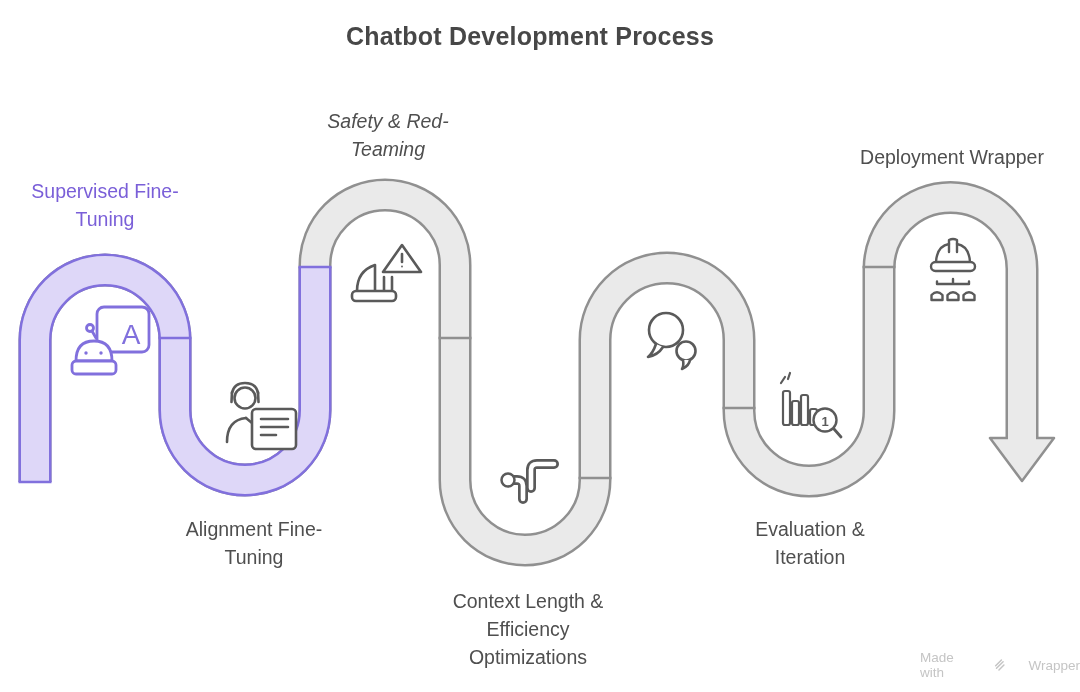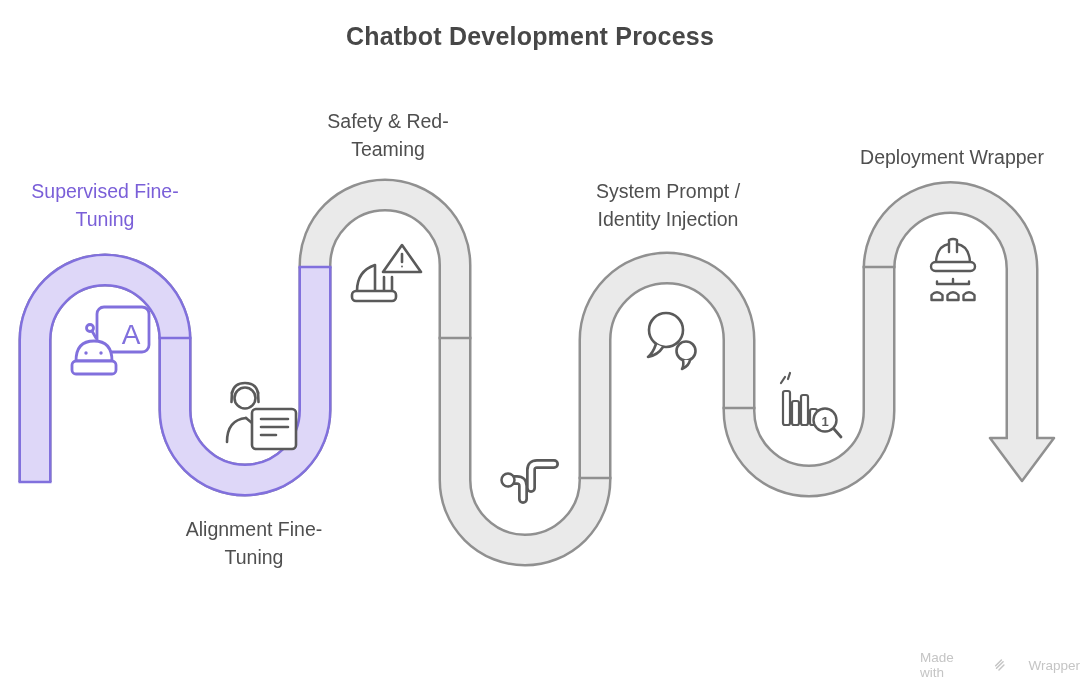--- a/index.html
+++ b/index.html
@@ -114,24 +114,27 @@
       <path d="M 931.5 300 L 931.5 295 Q 937 289.5 942.5 295 L 942.5 300 Z"></path>
       <path d="M 947.5 300 L 947.5 295 Q 953 289.5 958.5 295 L 958.5 300 Z"></path>
       <path d="M 963.5 300 L 963.5 295 Q 969 289.5 974.5 295 L 974.5 300 Z"></path>
     </g>
   </svg>
 
   <div class="stage-label highlight" style="left:105px;top:177px;">Supervised Fine-
 Tuning</div>
   <div class="stage-label" style="left:254px;top:515px;">Alignment Fine-
 Tuning</div>
-  <div class="stage-label" style="left:388px;top:107px;">Safety &amp; Red-
+  <div class="stage-label" style="left:388px;top:107px;font-style:italic;">Safety &amp; Red-
 Teaming</div>
-  <div class="stage-label" style="left:668px;top:177px;">System Prompt /
-Identity Injection</div>
+  <div class="stage-label" style="left:528px;top:587px;">Context Length &amp;
+Efficiency
+Optimizations</div>
+  <div class="stage-label" style="left:810px;top:515px;">Evaluation &amp;
+Iteration</div>
   <div class="stage-label" style="left:952px;top:143px;">Deployment Wrapper</div>
 
   <div id="watermark">
     <span>Made with</span>
     <svg width="14" height="14" viewBox="0 0 14 14">
       <path d="M 2 8 L 9 1 M 3 11 L 11 3 M 6 13 L 12 7" stroke="#c5c5c5" stroke-width="1.8" stroke-linecap="round" fill="none"></path>
     </svg>
     <span>Wrapper</span>
   </div>
 

